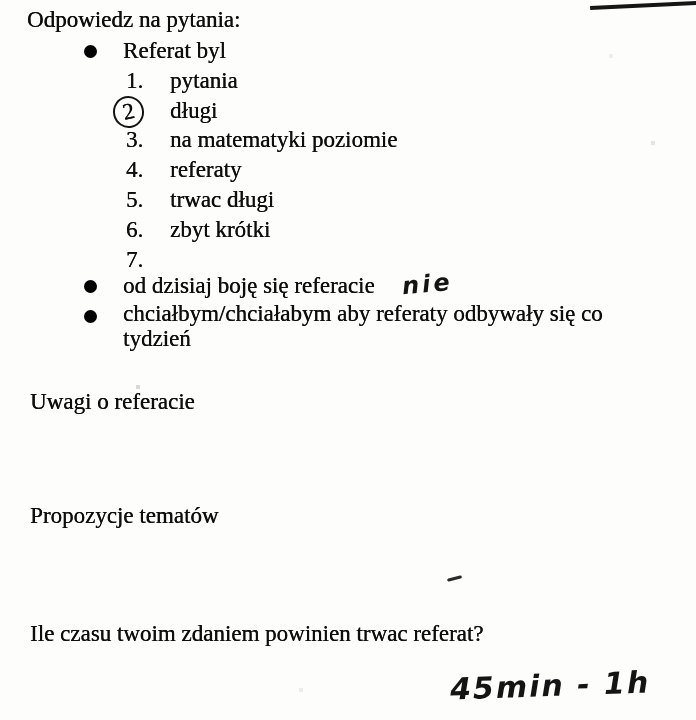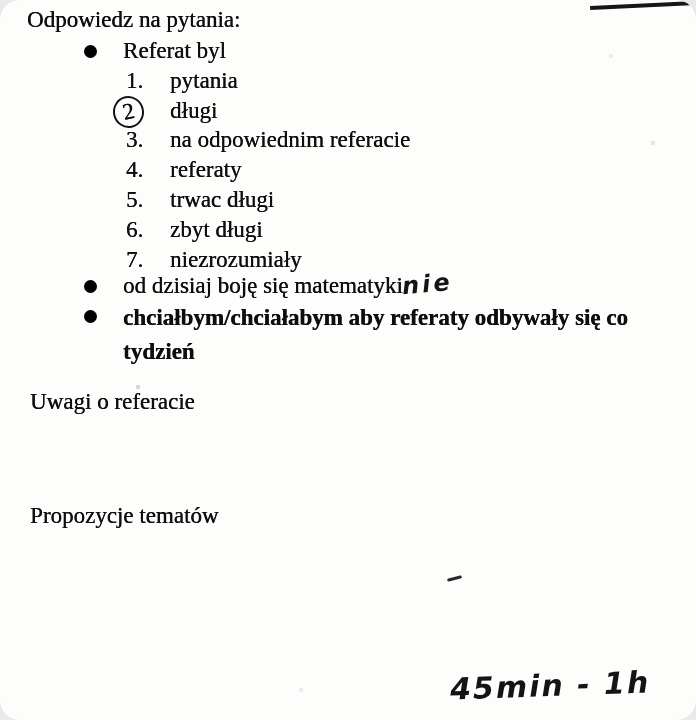--- a/index.html
+++ b/index.html
@@ -7,21 +7,20 @@
   .page {
     position: relative;
     width: 696px;
     height: 720px;
     margin: 0;
     background: #fdfdfc;
     overflow: hidden;
     font-family: "Liberation Serif", serif;
     font-size: 23px;
     color: #0e0e0e;
-    border-radius: 20px;
   }
   .txt { text-shadow: 0.35px 0 0 currentColor; }
 
   .heading {
     position: absolute;
     left: 27px;
     top: 6px;
     line-height: 28px;
     white-space: nowrap;
   }
@@ -59,23 +58,22 @@
     border-radius: 50%;
     text-align: center;
     line-height: 27px;
     transform: rotate(-12deg);
   }
 
   .wrap {
     position: absolute;
     left: 123px;
     width: 552px;
-    line-height: 34px;
+    line-height: 25px;
     white-space: normal;
-    font-weight: bold;
   }
 
   .section {
     position: absolute;
     left: 30px;
     line-height: 28px;
     white-space: nowrap;
   }
 
   .hand {
@@ -157,56 +155,56 @@
     <span class="otext txt">pytania</span>
   </div>
 
   <div class="row" style="top:96px">
     <span class="num circled txt">2</span>
     <span class="otext txt">długi</span>
   </div>
 
   <div class="row" style="top:125px">
     <span class="num txt">3.</span>
-    <span class="otext txt">na odpowiednim referacie</span>
+    <span class="otext txt">na matematyki poziomie</span>
   </div>
 
   <div class="row" style="top:155px">
     <span class="num txt">4.</span>
     <span class="otext txt">referaty</span>
   </div>
 
   <div class="row" style="top:185px">
     <span class="num txt">5.</span>
     <span class="otext txt">trwac długi</span>
   </div>
 
   <div class="row" style="top:215px">
     <span class="num txt">6.</span>
-    <span class="otext txt">zbyt długi</span>
+    <span class="otext txt">zbyt krótki</span>
   </div>
 
   <div class="row" style="top:245px">
     <span class="num txt">7.</span>
-    <span class="otext txt">niezrozumiały</span>
   </div>
 
   <div class="row" style="top:271px">
     <span class="bullet"></span>
-    <span class="itext txt">od dzisiaj boję się matematyki</span>
+    <span class="itext txt">od dzisiaj boję się referacie</span>
     <span class="hand hw-note">nie</span>
   </div>
 
   <div class="row" style="top:301px; height:60px">
     <span class="bullet"></span>
     <span class="wrap txt">chciałbym/chciałabym aby referaty odbywały się co tydzień</span>
   </div>
 
   <div class="section txt" style="top:502px">Propozycje tematów</div>
 
   <div class="section txt" style="top:388px">Uwagi o referacie</div>
 
   <div class="dash"></div>
 
+  <div class="section txt" style="top:620px">Ile czasu twoim zdaniem powinien trwac referat?</div>
 
   <div class="hand answer">45min - 1h</div>
 
 </div>
 
 </body></html>

